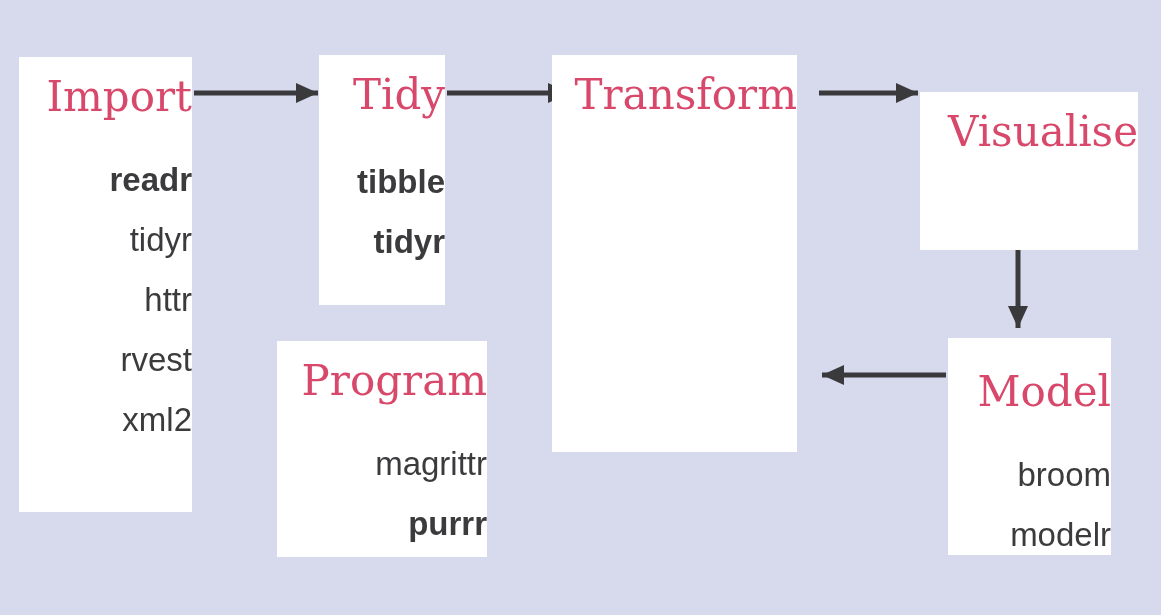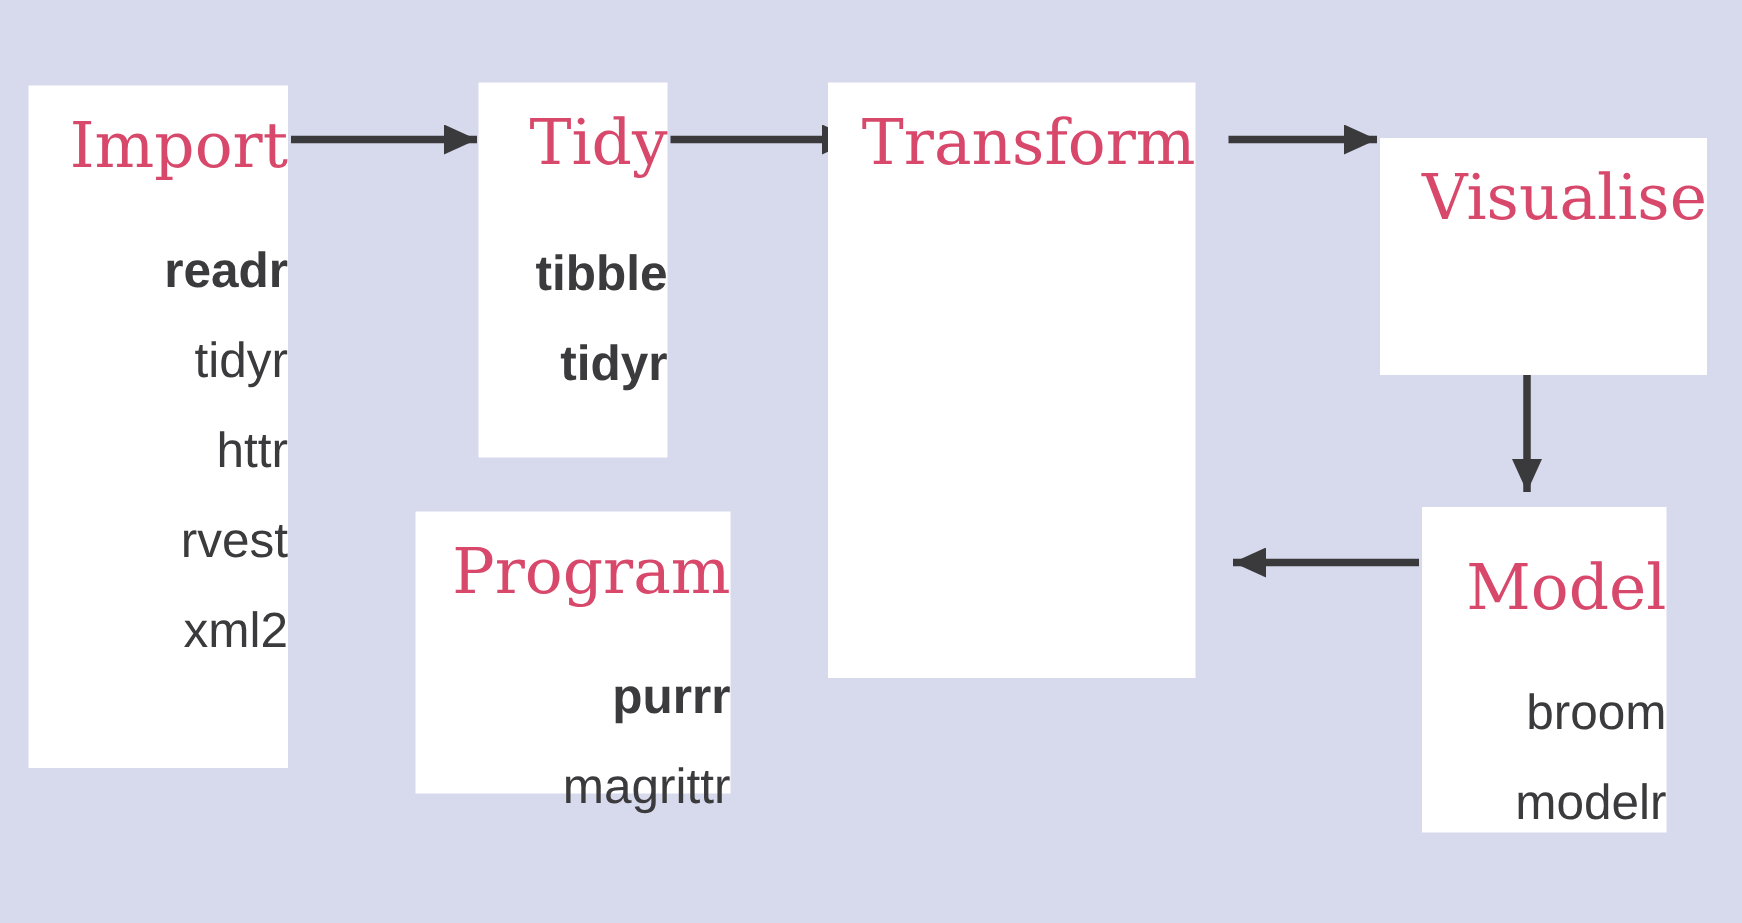--- a/index.html
+++ b/index.html
@@ -53,21 +53,21 @@
   #box-import    .packages { margin-top: 13px; }
   #box-tidy      { left: 319px; top: 55px;  width: 126px; height: 250px; }
   #box-tidy      .packages { margin-top: 17px; }
   #box-transform { left: 552px; top: 55px;  width: 245px; height: 397px; }
   #box-transform .packages { margin-top: 17px; }
   #box-visualise { left: 920px; top: 55px;  width: 218px; height: 158px; margin-top: 37px; }
   #box-visualise .packages { margin-top: 17px; }
   #box-model     { left: 948px; top: 338px; width: 163px; height: 217px; }
   #box-model     .node-title { padding-top: 14px; }
   #box-model     .packages { margin-top: 13px; }
-  #box-program   { left: 277px; top: 341px; width: 210px; height: 188px; }
+  #box-program   { left: 277px; top: 341px; width: 210px; height: 216px; }
   #box-program   .packages { margin-top: 13px; }
 </style>
 </head>
 <body>
 
 <div class="canvas">
 
   <svg class="arrows-layer" viewBox="0 0 1161 615" xmlns="http://www.w3.org/2000/svg">
     <defs>
       <marker id="arrowhead" markerUnits="userSpaceOnUse" markerWidth="22" markerHeight="20" refX="22" refY="10" orient="auto">
@@ -112,18 +112,18 @@
     <div class="node-title">Model</div>
     <div class="packages">
       <div class="pkg">broom</div>
       <div class="pkg">modelr</div>
     </div>
   </div>
 
   <div class="node" id="box-program">
     <div class="node-title">Program</div>
     <div class="packages">
+      <div class="pkg">magrittr</div>
       <div class="pkg bold">purrr</div>
-      <div class="pkg">magrittr</div>
     </div>
   </div>
 
 </div>
 
 </body></html>

